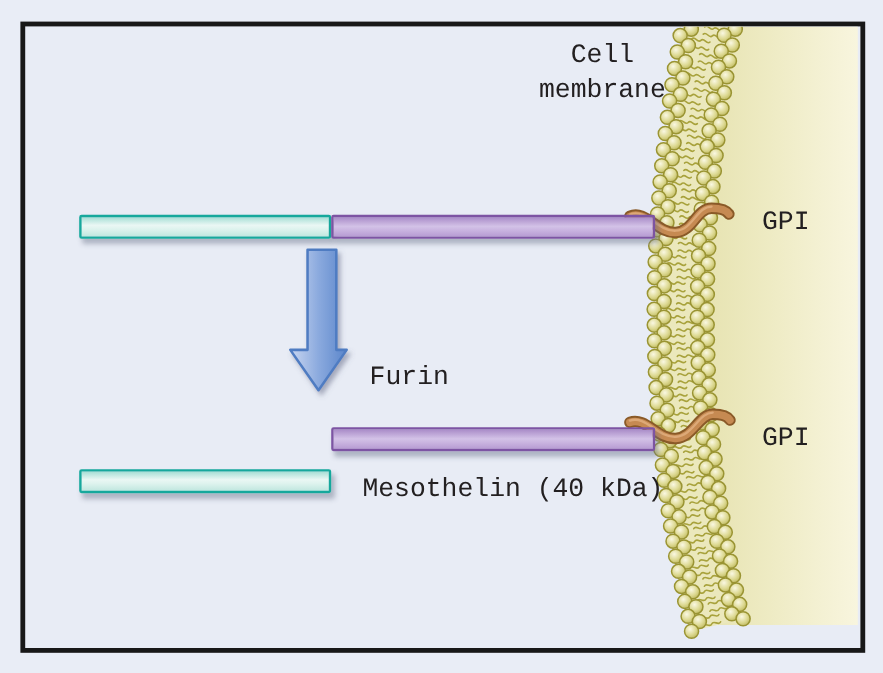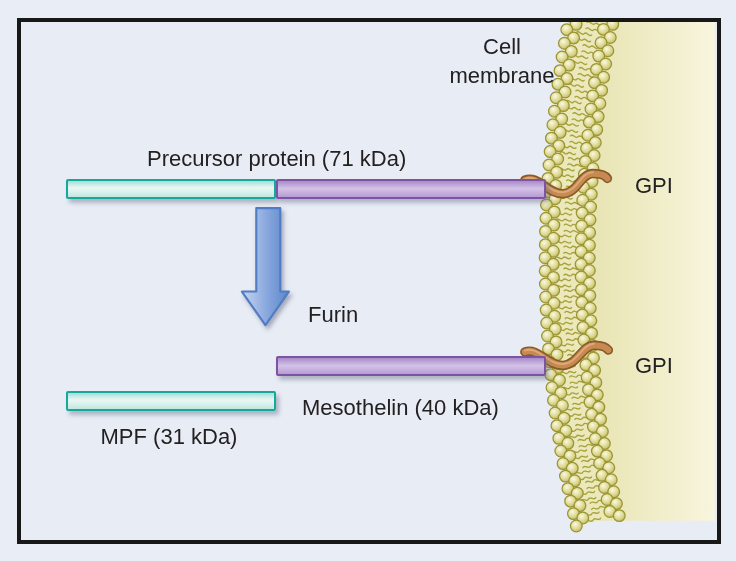--- a/index.html
+++ b/index.html
@@ -1,19 +1,19 @@
 <!DOCTYPE html>
 <html><head>
 <meta charset="utf-8">
 <style>
   html,body{margin:0;padding:0;}
   .canvas{
     position:relative; width:736px; height:561px;
     background:#e9edf6; overflow:hidden;
-    font-family:Liberation Sans, sans-serif;
+    font-family:Liberation Mono, monospace;
   }
   .frame{
     position:absolute; left:17px; top:18px; width:696px; height:518px;
     border:4px solid #181818; background:#e8ecf5; overflow:hidden;
   }
   .frame svg{ position:absolute; left:0; top:0; }
   .bar{ position:absolute; height:16px; border-radius:2px; z-index:2; }
   .bar.teal{
     border:2px solid #16a89c;
     background:linear-gradient(180deg,#a6ded5,#eaf7f4 42%,#def3ee 62%,#c0e7df);
@@ -287,20 +287,18 @@
       </g>
     </svg>
   </div>
 
   <div class="bar teal" style="left:66px;  top:179px; width:206px;"></div>
   <div class="bar purple" style="left:276px; top:179px; width:266px;"></div>
   <div class="bar purple" style="left:276px; top:356px; width:266px;"></div>
   <div class="bar teal" style="left:66px;  top:391px; width:206px;"></div>
 
   <div class="lbl wrap" style="left:440px; top:32px;  width:124px; line-height:29px;">Cell membrane</div>
-  <div class="lbl" style="left:147px; top:145px;">Precursor protein (71 kDa)</div>
   <div class="lbl" style="left:308px; top:253px;margin-top:48px;">Furin</div>
   <div class="lbl" style="left:635px; top:172px;">GPI</div>
   <div class="lbl" style="left:635px; top:352px;">GPI</div>
   <div class="lbl" style="left:302px; top:394px;">Mesothelin (40 kDa)</div>
-  <div class="lbl" style="left:66px; top:423px; width:206px; text-align:center;">MPF (31 kDa)</div>
 
 </div>
 
 </body></html>

